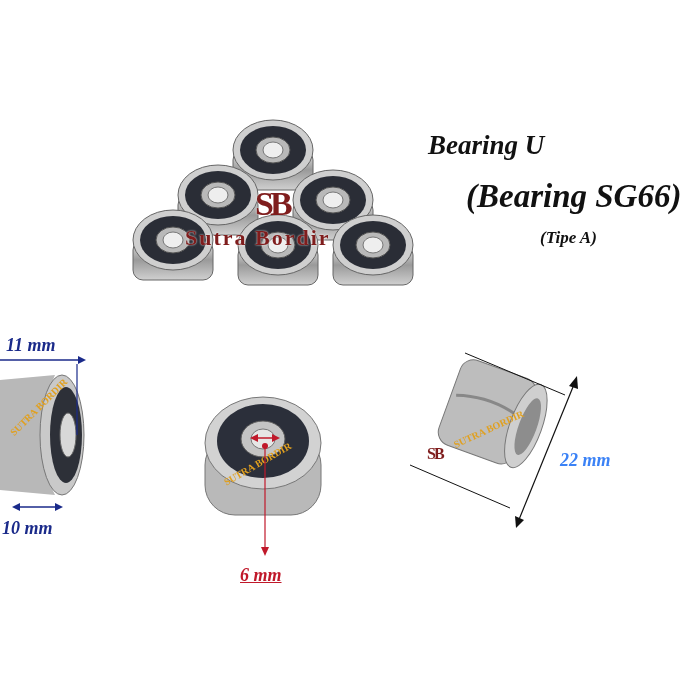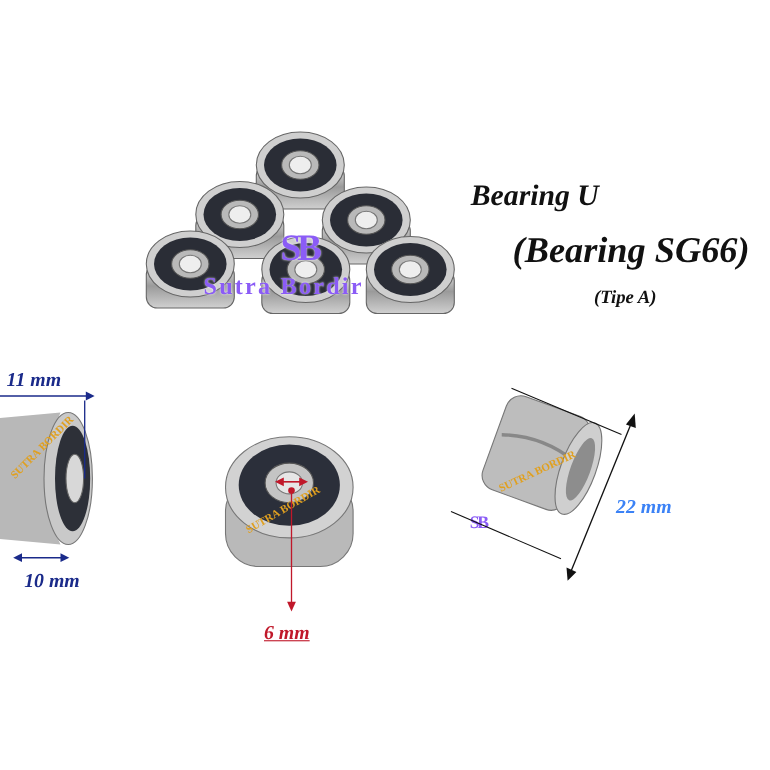--- a/index.html
+++ b/index.html
@@ -1,20 +1,20 @@
 <!DOCTYPE html>
 <html><head>
 <meta charset="utf-8">
 <style>
   html, body { margin:0; padding:0; background:#ffffff; }
   body { width:700px; height:700px; position:relative; overflow:hidden; font-family:"Liberation Serif", serif; }
   .abs { position:absolute; }
-  .title { font-family:"Liberation Serif", serif; font-style:italic; font-weight:bold; color:#111; white-space:nowrap;margin-top:32px; }
+  .title { font-family:"Liberation Serif", serif; font-style:italic; font-weight:bold; color:#111; white-space:nowrap; }
   .dim { font-family:"Liberation Serif", serif; font-style:italic; font-weight:bold; font-size:18px; white-space:nowrap; }
-  .wm-big { font-family:"Liberation Serif", serif; font-weight:bold; color:#8b5cf6; white-space:nowrap; text-shadow:0 0 2px #fff;margin-top:22px; }
+  .wm-big { font-family:"Liberation Serif", serif; font-weight:bold; color:#7f1d1d; white-space:nowrap; text-shadow:0 0 2px #fff; }
   .wm-small { font-family:"Liberation Serif", serif; font-weight:bold; font-size:10px; color:#e0a020; white-space:nowrap; }
 </style>
 </head>
 <body>
 
 <div class="abs title" style="left:428px; top:130px; font-size:27px;">Bearing U</div>
 <div class="abs title" style="left:466px; top:178px; font-size:33px;">(Bearing SG66)</div>
 <div class="abs title" style="left:540px; top:228px; font-size:17px;">(Tipe A)</div>
 
 <svg class="abs" style="left:128px; top:110px;" width="295" height="190" viewBox="0 0 295 190">
@@ -59,21 +59,21 @@
   <line x1="0" y1="10" x2="82" y2="10" stroke="#1a2a8a" stroke-width="1.5"></line>
   <polygon points="86,10 78,6 78,14" fill="#1a2a8a"></polygon>
   <line x1="77" y1="14" x2="77" y2="85" stroke="#1a2a8a" stroke-width="1.2"></line>
 </svg>
 
 <svg class="abs" style="left:10px; top:500px;" width="55" height="14">
   <line x1="6" y1="7" x2="49" y2="7" stroke="#1a2a8a" stroke-width="1.5"></line>
   <polygon points="2,7 10,3 10,11" fill="#1a2a8a"></polygon>
   <polygon points="53,7 45,3 45,11" fill="#1a2a8a"></polygon>
 </svg>
-<div class="abs dim" style="left:22px; top:518px; color:#1a2a8a;">10 mm</div>
+<div class="abs dim" style="left:2px; top:518px; color:#1a2a8a;">10 mm</div>
 
 <svg class="abs" style="left:203px; top:395px;" width="120" height="125" viewBox="0 0 120 125">
   <rect x="2" y="40" width="116" height="80" rx="30" fill="#b9b9b9" stroke="#777"></rect>
   <ellipse cx="60" cy="48" rx="58" ry="46" fill="#d2d2d2" stroke="#777"></ellipse>
   <ellipse cx="60" cy="46" rx="46" ry="37" fill="#2b2f3a"></ellipse>
   <ellipse cx="60" cy="44" rx="22" ry="18" fill="#c4c4c4" stroke="#555"></ellipse>
   <ellipse cx="60" cy="44" rx="12" ry="10" fill="#e6e6e6" stroke="#777"></ellipse>
 </svg>
 <div class="abs wm-small" style="left:222px; top:478px; transform:rotate(-30deg); transform-origin:left top;">SUTRA BORDIR</div>
 

